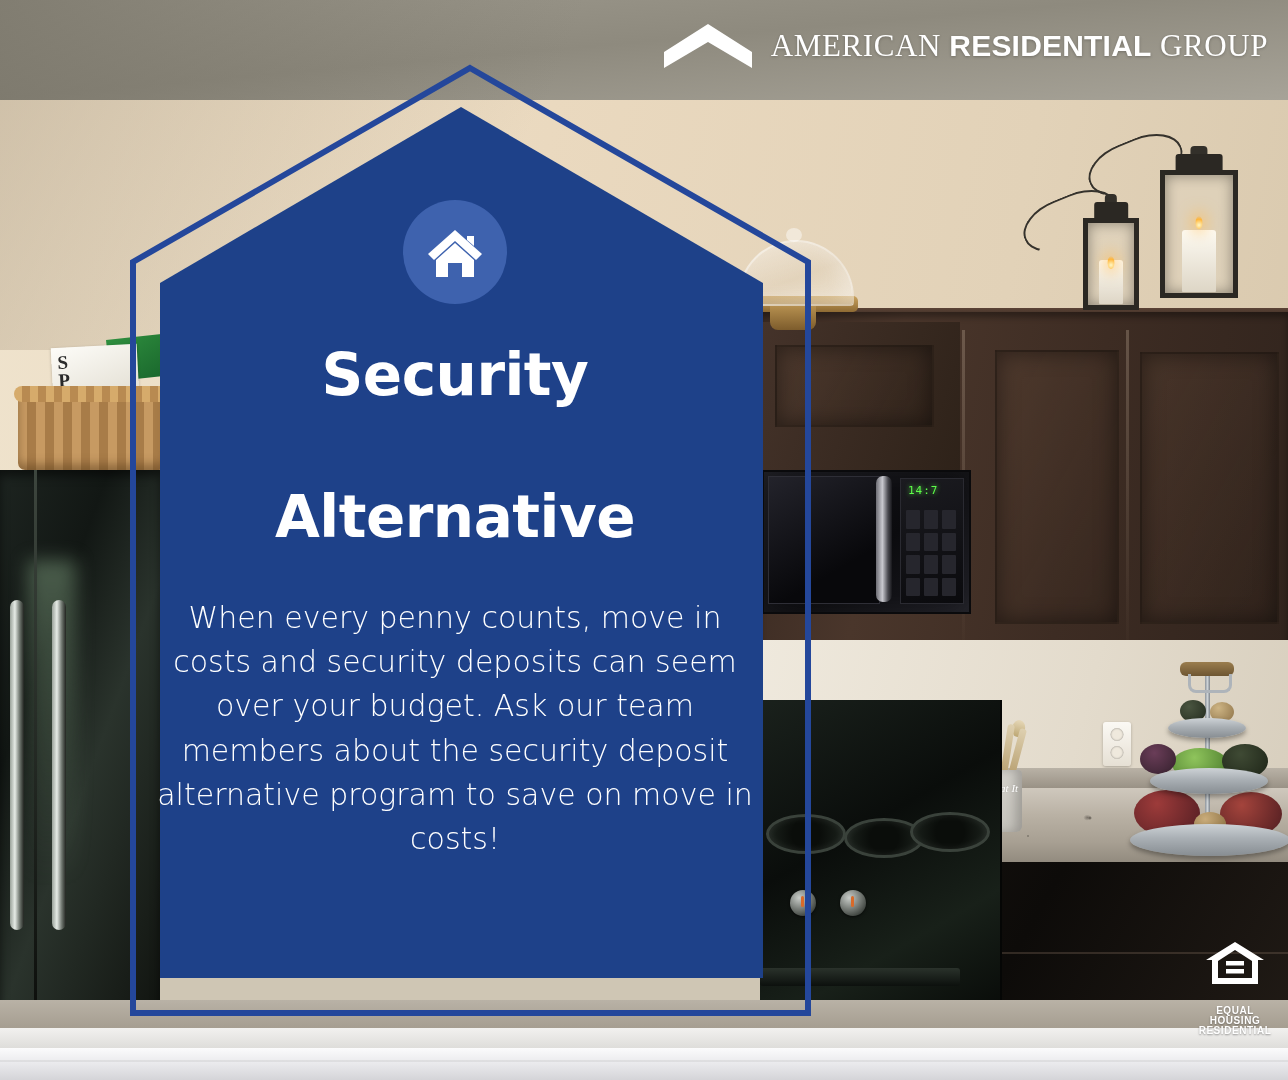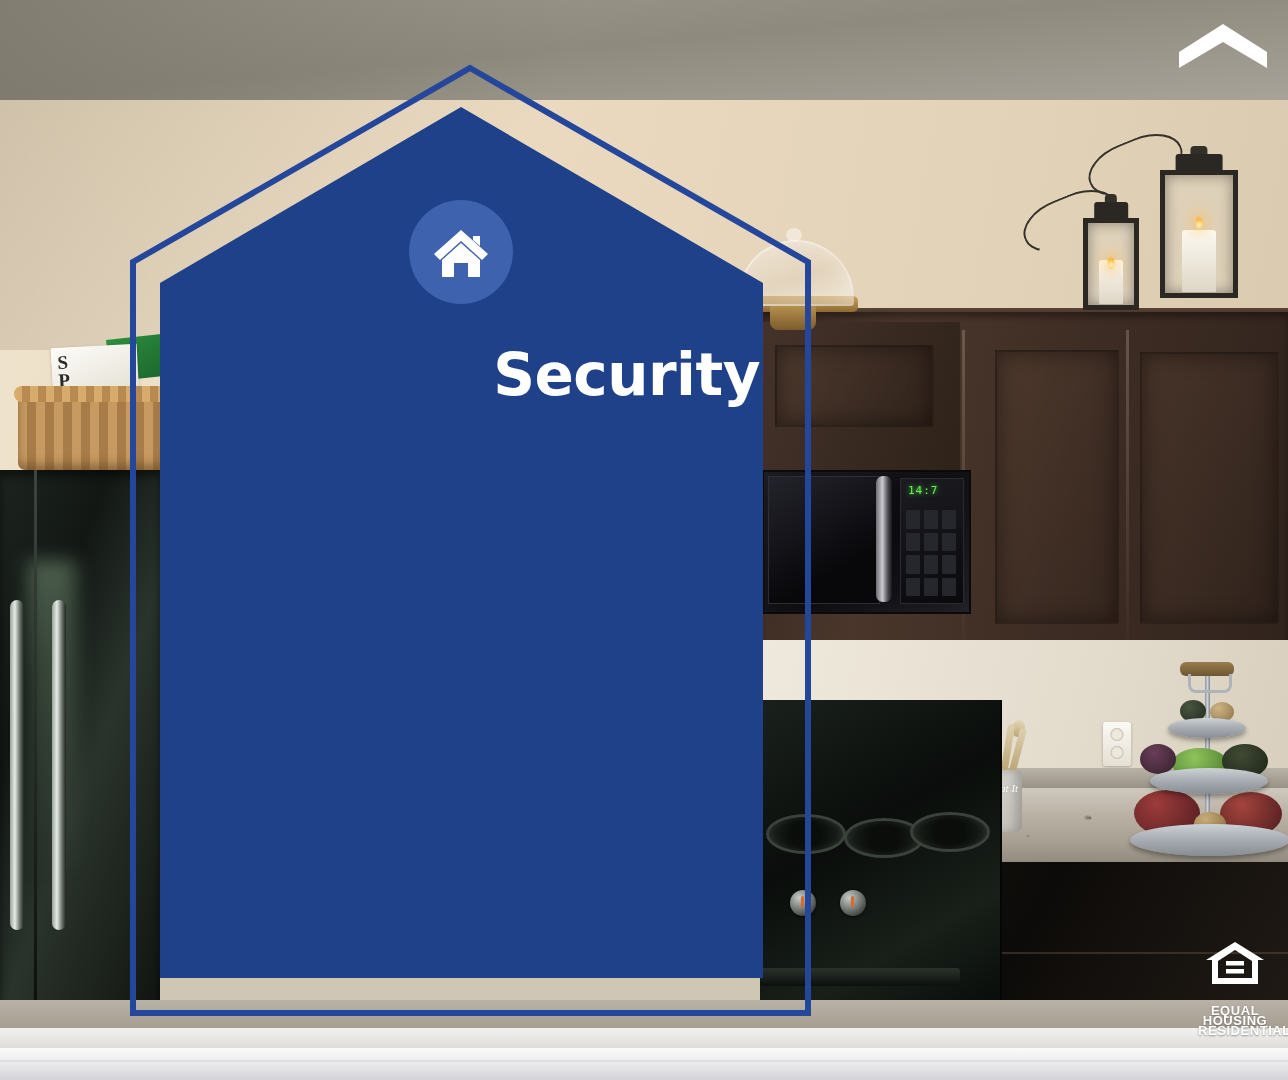--- a/index.html
+++ b/index.html
@@ -392,22 +392,22 @@
   .sill-line {
     position: absolute; left: 0; top: 1060px; width: 100%; height: 2px;
     background: rgba(0,0,0,.06);
   }
 
   
   .house-svg { position: absolute; inset: 0; }
 
   
   .content {
-    position: absolute; left: 162px; top: 200px; width: 598px;
-    text-align: right;
+    position: absolute; left: 156px; top: 200px; width: 598px;
+    text-align: center;
   }
   .icon-circle {
     width: 104px; height: 104px; border-radius: 50%;
     background: #3e62ae;
     margin: 0 auto 36px auto;
     display: flex; align-items: center; justify-content: center;
   }
   .headline {
     color: #ffffff;
     font-size: 58px;
@@ -445,21 +445,21 @@
     font-size: 30px;
     letter-spacing: .2px;
   }
 
   
   .eho {
     position: absolute; right: 16px; bottom: 44px;
     width: 74px; text-align: center;
   }
   .eho-text {
-    color: #ffffff; font-size: 13px; font-weight: bold;
+    color: #ffffff; font-size: 10px; font-weight: bold;
     letter-spacing: .55px; line-height: 10px; margin-top: 16px;
     font-family: "Liberation Sans", sans-serif;
     text-shadow: 0 1px 2px rgba(0,0,0,.4);
   }
 </style>
 </head>
 <body>
 
 <div class="poster">
 
@@ -605,28 +605,31 @@
       <svg width="62" height="58" viewBox="0 0 62 58">
         <path d="M31 7 L58 31 L52 37 L31 18 L10 37 L4 31 Z" fill="#ffffff"></path>
         <path d="M43 13 h7 v10 l-7 -6 Z" fill="#ffffff"></path>
         <path d="M31 20 L50 37 v17 h-12 v-14 h-14 v14 h-12 v-17 Z" fill="#ffffff"></path>
       </svg>
     </div>
 
     <h1 class="headline">
       <span>Security</span><br>
       <br>
+      <span>Alternative</span>
     </h1>
 
+    <p class="body-copy">When every penny counts, move in costs and security deposits can seem over your budget. Ask our team members about the security deposit alternative program to save on move in costs!</p>
   </div>
 
   <div class="brand">
     <svg width="90" height="48" viewBox="0 0 90 48">
       <path d="M45 2 L89 30 L89 46 L45 20 L1 46 L1 30 Z" fill="#ffffff"></path>
     </svg>
+    <div class="brand-text"><span>AMERICAN</span> <span class="bold">RESIDENTIAL</span> <span>GROUP</span></div>
   </div>
 
   <div class="eho">
     <svg width="62" height="46" viewBox="0 0 62 46">
       <path d="M31 2 L60 20 L54 20 L54 44 L8 44 L8 20 L2 20 Z
                M31 10 L14 21 L14 38 L48 38 L48 21 Z" fill="#ffffff"></path>
       <rect x="22" y="21" width="18" height="4.5" fill="#ffffff"></rect>
       <rect x="22" y="29" width="18" height="4.5" fill="#ffffff"></rect>
     </svg>
     <div class="eho-text">

